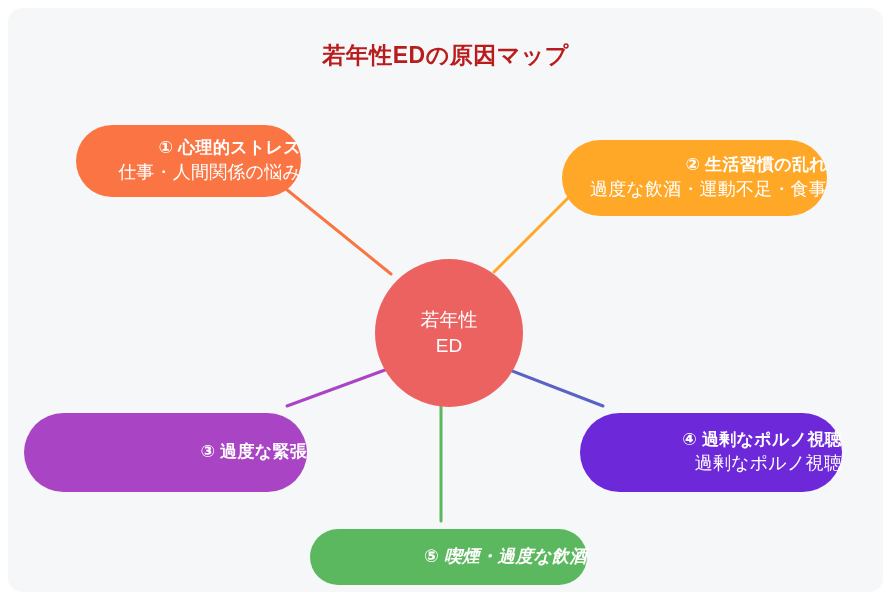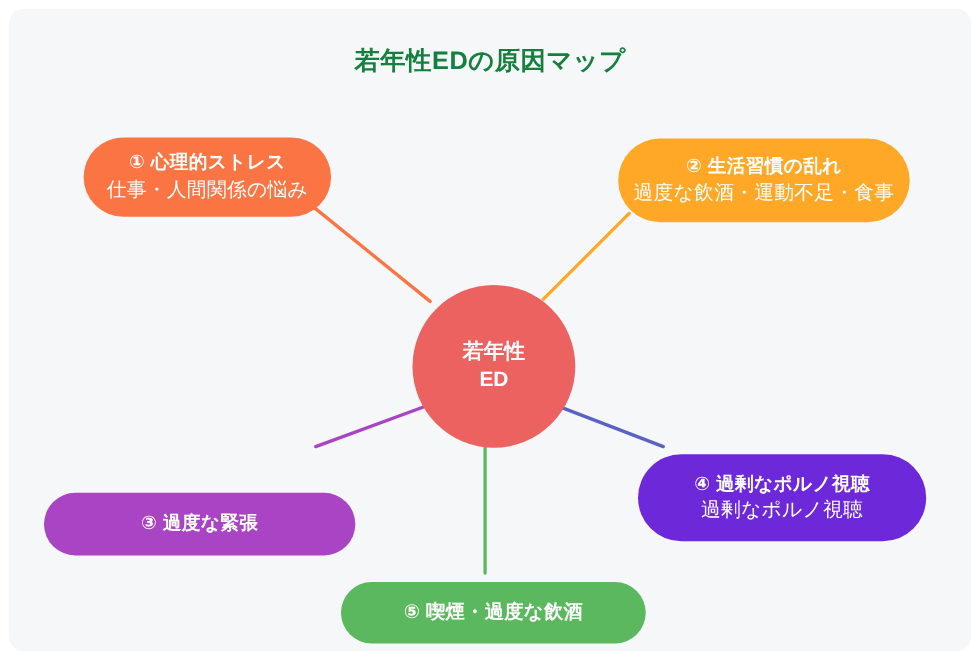--- a/index.html
+++ b/index.html
@@ -25,38 +25,38 @@
     overflow: hidden;
   }
   #diagram-title {
     position: absolute;
     left: 0;
     top: 32px;
     width: 875px;
     text-align: center;
     font-size: 23px;
     font-weight: bold;
-    color: #15803d;
+    color: #b91c1c;
     letter-spacing: 0.5px;
     white-space: nowrap;
   }
   #edges {
     position: absolute;
     left: 0;
     top: 0;
     width: 875px;
     height: 584px;
     pointer-events: none;
   }
   .node {
     position: absolute;
     box-sizing: border-box;
     display: flex;
     flex-direction: column;
-    align-items: center;
+    align-items: flex-end;
     justify-content: center;
     color: #ffffff;
     text-align: center;
     line-height: 1.22;
     white-space: nowrap;
   }
   .node .node-title {
     font-size: 17px;
     font-weight: bold;
     letter-spacing: 0.3px;
@@ -65,38 +65,39 @@
     font-size: 18px;
     font-weight: normal;
     letter-spacing: 0.2px;
     margin-top: 3px;
   }
   .node.pill {
     border-radius: 999px;
   }
   .node.single .node-title {
     font-size: 17.5px;
+    font-style: italic;
   }
   #center-node {
     position: absolute;
     border-radius: 50%;
     display: flex;
     flex-direction: column;
     align-items: center;
     justify-content: center;
     color: #ffffff;
     font-size: 19px;
-    font-weight: bold;
+    font-weight: normal;
     line-height: 1.35;
     text-align: center;
     white-space: nowrap;
   }
   #node-1 { left: 68px;  top: 117px; width: 225px; height: 72px; }
-  #node-2 { left: 554px; top: 118px; width: 265px; height: 76px; }
-  #node-3 { left: 32px;  top: 405px; width: 283px; height: 57px; margin-top: 35px; }
+  #node-2 { left: 554px; top: 132px; width: 265px; height: 76px; }
+  #node-3 { left: 16px;  top: 405px; width: 283px; height: 79px; }
   #node-4 { left: 572px; top: 405px; width: 262px; height: 79px; }
   #node-5 { left: 302px; top: 521px; width: 277px; height: 56px; }
   #center-node { left: 367px; top: 251px; width: 148px; height: 148px; }
 </style>
 </head>
 <body>
 
 <div id="canvas">
 
   <div id="diagram-title">若年性EDの原因マップ</div>

